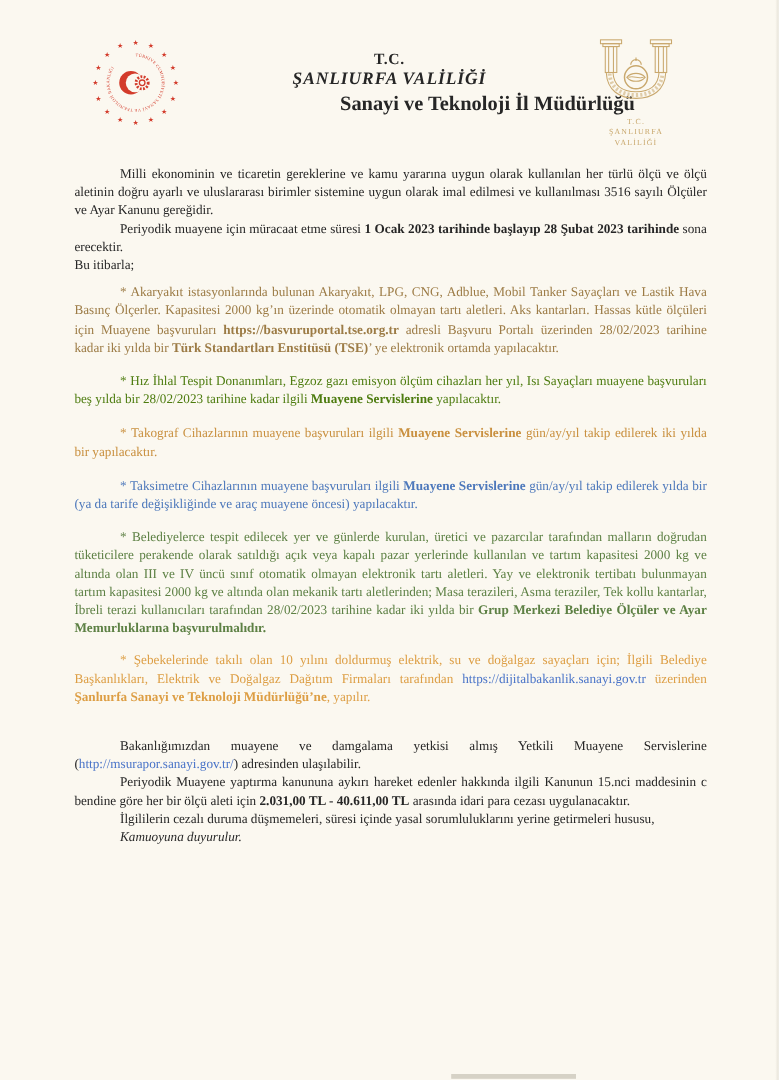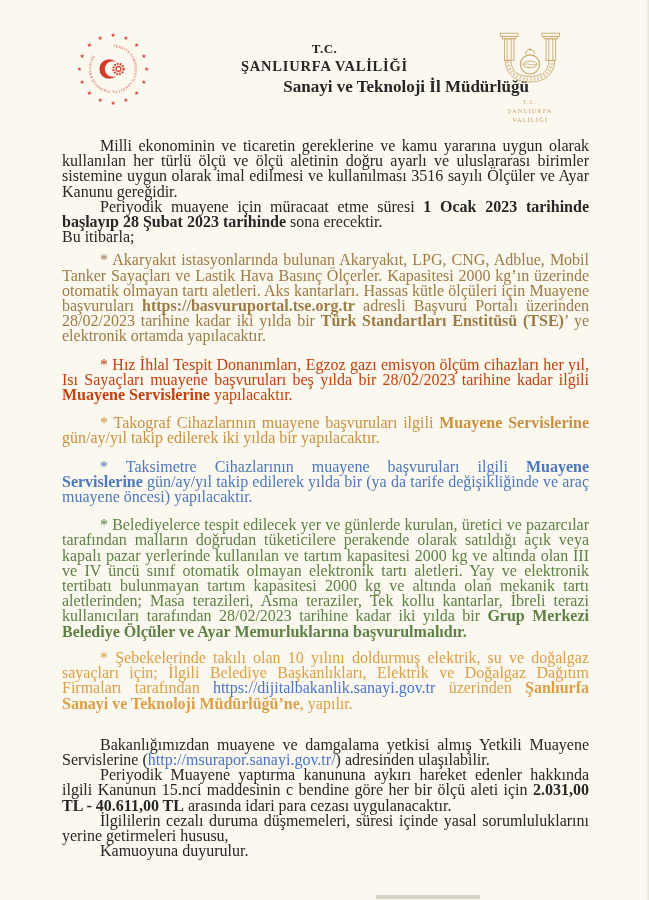--- a/index.html
+++ b/index.html
@@ -9,26 +9,26 @@
     background:var(--paper,#fbf8f0);
     font-family:"Liberation Serif","DejaVu Serif",serif;
     color:var(--ink,#262626);
     overflow:hidden;
     box-sizing:border-box;
   }
   .header{position:relative;height:104px;margin-top:26px;}
   .seal{position:absolute;left:74px;top:4px;width:78px;height:78px;color:var(--seal-red,#d33b2b);}
   .header-center{position:absolute;left:120px;right:120px;top:14px;text-align:center;line-height:1.32;}
   .header-tc{font-size:13px;font-weight:bold;letter-spacing:.5px;}
-  .header-title{font-size:14.5px;font-weight:bold;letter-spacing:.8px;}
+  .header-title{font-size:14.5px;font-weight:bold;letter-spacing:.8px;font-style:italic;}
   .header-subtitle{font-size:17px;font-weight:bold;text-align:right;}
   .emblem-wrap{position:absolute;left:486px;top:0;width:88px;text-align:center;color:var(--emblem-gold,#c9a86d);}
   .emblem{width:80px;height:72px;display:block;margin:0 auto;}
   .emblem-caption{font-size:6.5px;line-height:1.35;letter-spacing:1px;font-family:"Liberation Serif",serif;}
-  .content{margin:8px 60px 0 62px;width:527px;font-size:16px;line-height:15.2px;}
+  .content{margin:8px 60px 0 62px;width:527px;font-size:11px;line-height:15.2px;}
   .para{margin:0;text-align:justify;}
   .para.indent{text-indent:38px;}
   .para b{font-weight:bold;}
   .scan-artifact{position:absolute;left:376px;top:895px;width:104px;height:4px;background:#cdc8bc;opacity:.8;}
   .edge-shade{position:absolute;right:0px;top:0;width:3px;height:900px;background:linear-gradient(to left,rgba(190,185,170,.35),rgba(190,185,170,0));}
 </style>
 </head>
 <body>
 
 <div class="page">
@@ -108,26 +108,26 @@
         <div>VALİLİĞİ</div>
       </div>
     </div>
   </div>
 
   <div class="content" id="doc-body">
       <p class="para indent" style="color: rgb(38, 38, 38);"><span>Milli ekonominin ve ticaretin gereklerine ve kamu yararına uygun olarak kullanılan her türlü ölçü ve ölçü aletinin doğru ayarlı ve uluslararası birimler sistemine uygun olarak imal edilmesi ve kullanılması 3516 sayılı Ölçüler ve Ayar Kanunu gereğidir.</span></p>
       <p class="para indent" style="color: rgb(38, 38, 38);"><span>Periyodik muayene için müracaat etme süresi </span><b>1 Ocak 2023 tarihinde başlayıp 28 Şubat 2023 tarihinde</b><span> sona erecektir.</span></p>
       <p class="para" style="color: rgb(38, 38, 38);"><span>Bu itibarla;</span></p>
       <p class="para indent" style="margin-top: 8px; color: rgb(156, 123, 69);"><span>* Akaryakıt istasyonlarında bulunan Akaryakıt, LPG, CNG, Adblue, Mobil Tanker Sayaçları ve Lastik Hava Basınç Ölçerler. Kapasitesi 2000 kg’ın üzerinde otomatik olmayan tartı aletleri. Aks kantarları. Hassas kütle ölçüleri için Muayene başvuruları </span><b>https://basvuruportal.tse.org.tr</b><span> adresli Başvuru Portalı üzerinden 28/02/2023 tarihine kadar iki yılda bir </span><b>Türk Standartları Enstitüsü (TSE)</b><span>’ ye elektronik ortamda yapılacaktır.</span></p>
-      <p class="para indent" style="margin-top: 13px; color: #c2410c;"><span>* Hız İhlal Tespit Donanımları, Egzoz gazı emisyon ölçüm cihazları her yıl, Isı Sayaçları muayene başvuruları beş yılda bir 28/02/2023 tarihine kadar ilgili </span><b>Muayene Servislerine</b><span> yapılacaktır.</span></p>
+      <p class="para indent" style="margin-top: 13px; color: #4d7c0f;"><span>* Hız İhlal Tespit Donanımları, Egzoz gazı emisyon ölçüm cihazları her yıl, Isı Sayaçları muayene başvuruları beş yılda bir 28/02/2023 tarihine kadar ilgili </span><b>Muayene Servislerine</b><span> yapılacaktır.</span></p>
       <p class="para indent" style="margin-top: 13px; color: rgb(201, 144, 63);"><span>* Takograf Cihazlarının muayene başvuruları ilgili </span><b>Muayene Servislerine</b><span> gün/ay/yıl takip edilerek iki yılda bir yapılacaktır.</span></p>
       <p class="para indent" style="margin-top: 13px; color: rgb(77, 120, 187);"><span>* Taksimetre Cihazlarının muayene başvuruları ilgili </span><b>Muayene Servislerine</b><span> gün/ay/yıl takip edilerek yılda bir (ya da tarife değişikliğinde ve araç muayene öncesi) yapılacaktır.</span></p>
       <p class="para indent" style="margin-top: 13px; color: rgb(93, 128, 68);"><span>* Belediyelerce tespit edilecek yer ve günlerde kurulan, üretici ve pazarcılar tarafından malların doğrudan tüketicilere perakende olarak satıldığı açık veya kapalı pazar yerlerinde kullanılan ve tartım kapasitesi 2000 kg ve altında olan III ve IV üncü sınıf otomatik olmayan elektronik tartı aletleri. Yay ve elektronik tertibatı bulunmayan tartım kapasitesi 2000 kg ve altında olan mekanik tartı aletlerinden; Masa terazileri, Asma teraziler, Tek kollu kantarlar, İbreli terazi kullanıcıları tarafından 28/02/2023 tarihine kadar iki yılda bir </span><b>Grup Merkezi Belediye Ölçüler ve Ayar Memurluklarına başvurulmalıdır.</b></p>
       <p class="para indent" style="margin-top: 11px; color: rgb(221, 158, 68);"><span>* Şebekelerinde takılı olan 10 yılını doldurmuş elektrik, su ve doğalgaz sayaçları için; İlgili Belediye Başkanlıkları, Elektrik ve Doğalgaz Dağıtım Firmaları tarafından </span><span style="color: rgb(74, 116, 200);">https://dijitalbakanlik.sanayi.gov.tr</span><span> üzerinden </span><b>Şanlıurfa Sanayi ve Teknoloji Müdürlüğü’ne</b><span>, yapılır.</span></p>
       <p class="para indent" style="margin-top: 26px; color: rgb(38, 38, 38);"><span>Bakanlığımızdan muayene ve damgalama yetkisi almış Yetkili Muayene Servislerine (</span><span style="color: rgb(74, 116, 200);">http://msurapor.sanayi.gov.tr/</span><span>) adresinden ulaşılabilir.</span></p>
       <p class="para indent" style="color: rgb(38, 38, 38);"><span>Periyodik Muayene yaptırma kanununa aykırı hareket edenler hakkında ilgili Kanunun 15.nci maddesinin c bendine göre her bir ölçü aleti için </span><b>2.031,00 TL - 40.611,00 TL</b><span> arasında idari para cezası uygulanacaktır.</span></p>
       <p class="para indent" style="color: rgb(38, 38, 38);"><span>İlgililerin cezalı duruma düşmemeleri, süresi içinde yasal sorumluluklarını yerine getirmeleri hususu,</span></p>
-      <p class="para indent" style="color: rgb(38, 38, 38);"><span>Kamuoyuna duyurulur.</span></p>
+      <p class="para indent" style="color: rgb(38, 38, 38); font-style: italic;"><span>Kamuoyuna duyurulur.</span></p>
     </div>
 
   <div class="scan-artifact"></div>
   <div class="edge-shade"></div>
 </div>
 
 </body></html>

